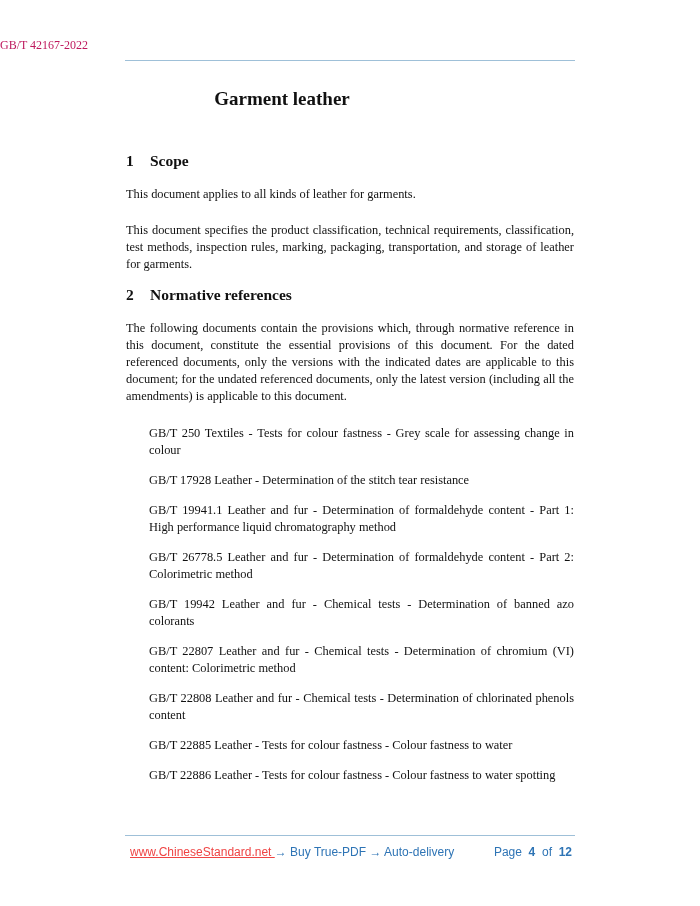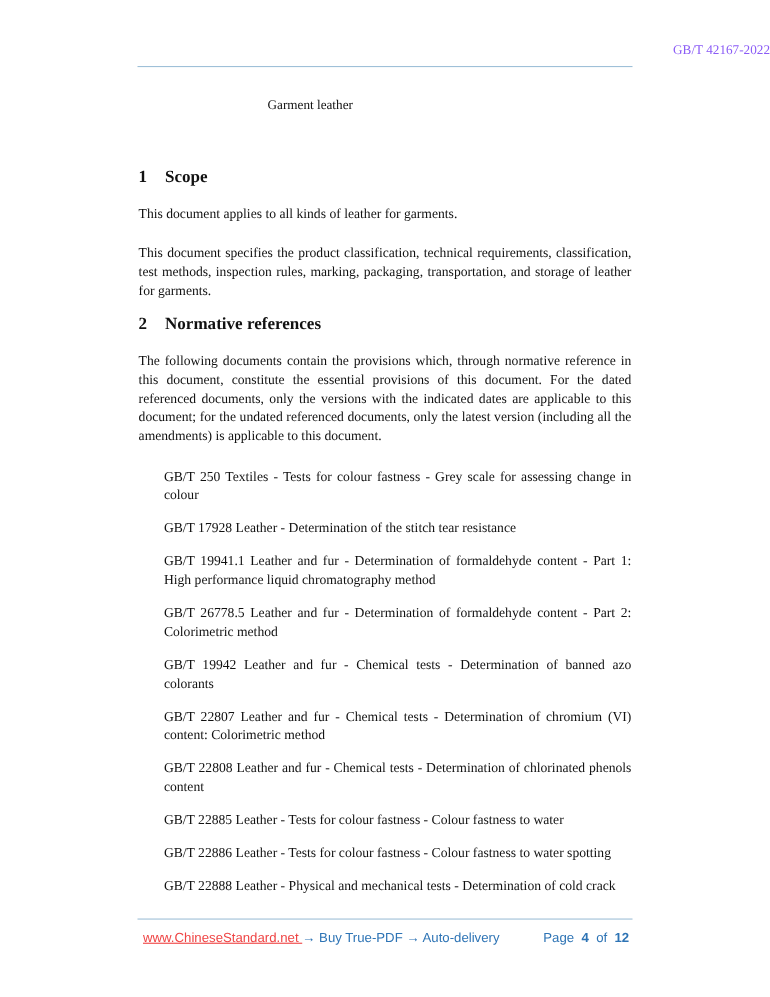--- a/index.html
+++ b/index.html
@@ -1,22 +1,22 @@
 <!DOCTYPE html>
 <html><head>
   <meta charset="utf-8">
   <style>
     html, body { margin: 0; padding: 0; background: #ffffff; }
     body { width: 700px; height: 906px; position: relative; overflow: hidden;
            font-family: "Liberation Serif", "DejaVu Serif", serif; color: #111; }
-    .header-code { position: absolute; top: 38px; left: 0; width: 700px; text-align: right;
-                   font-size: 12px; color: #8b5cf6; }
+    .header-code { position: absolute; top: 38px; left: 0; width: 700px; text-align: left;
+                   font-size: 12px; color: #be185d; }
     .header-rule { position: absolute; top: 60px; left: 125px; width: 450px; height: 1px; background: #9fc0d8; }
     .doc-title { position: absolute; top: 88px; left: 0; width: 564px; text-align: center;
-                 font-size: 12px; font-weight: normal; }
+                 font-size: 19px; font-weight: bold; }
     .content { position: absolute; left: 126px; top: 152px; width: 448px; font-size: 12.4px; line-height: 17px; }
     .h1 { font-size: 15.5px; font-weight: bold; margin: 0; display: flex; }
     .h1 .num { width: 24px; }
     .para { text-align: justify; margin: 0; }
     .ref { margin: 0 0 0 23px; text-align: justify; }
     .footer-rule { position: absolute; top: 835px; left: 125px; width: 450px; height: 1px; background: #9fc0d8; }
     .footer { position: absolute; top: 845px; left: 130px; width: 442px; font-family: "Liberation Sans", "DejaVu Sans", sans-serif;
               font-size: 12px; color: #2e74b5; display: flex; justify-content: space-between; }
     .footer a { color: #ef4444; text-decoration: underline; }
     .footer b { font-weight: bold; }
@@ -45,21 +45,20 @@
 
   <p class="ref" style="margin-bottom:13px;margin-top:20px;">GB/T 250 Textiles - Tests for colour fastness - Grey scale for assessing change in colour</p>
   <p class="ref" style="margin-bottom:13px;">GB/T 17928 Leather - Determination of the stitch tear resistance</p>
   <p class="ref" style="margin-bottom:13px;">GB/T 19941.1 Leather and fur - Determination of formaldehyde content - Part 1: High performance liquid chromatography method</p>
   <p class="ref" style="margin-bottom:13px;">GB/T 26778.5 Leather and fur - Determination of formaldehyde content - Part 2: Colorimetric method</p>
   <p class="ref" style="margin-bottom:13px;">GB/T 19942 Leather and fur - Chemical tests - Determination of banned azo colorants</p>
   <p class="ref" style="margin-bottom:13px;">GB/T 22807 Leather and fur - Chemical tests - Determination of chromium (VI) content: Colorimetric method</p>
   <p class="ref" style="margin-bottom:13px;">GB/T 22808 Leather and fur - Chemical tests - Determination of chlorinated phenols content</p>
   <p class="ref" style="margin-bottom:13px;">GB/T 22885 Leather - Tests for colour fastness - Colour fastness to water</p>
   <p class="ref" style="margin-bottom:13px;">GB/T 22886 Leather - Tests for colour fastness - Colour fastness to water spotting</p>
-  <p class="ref">GB/T 22888 Leather - Physical and mechanical tests - Determination of cold crack</p>
 </div>
 
 <div class="footer-rule"></div>
 <div class="footer">
   <span>
     <a>www.ChineseStandard.net </a><span>→ Buy True-PDF → Auto-delivery</span>
   </span>
   <span>
     <span>Page</span>&nbsp;
     <b>4</b>&nbsp;

